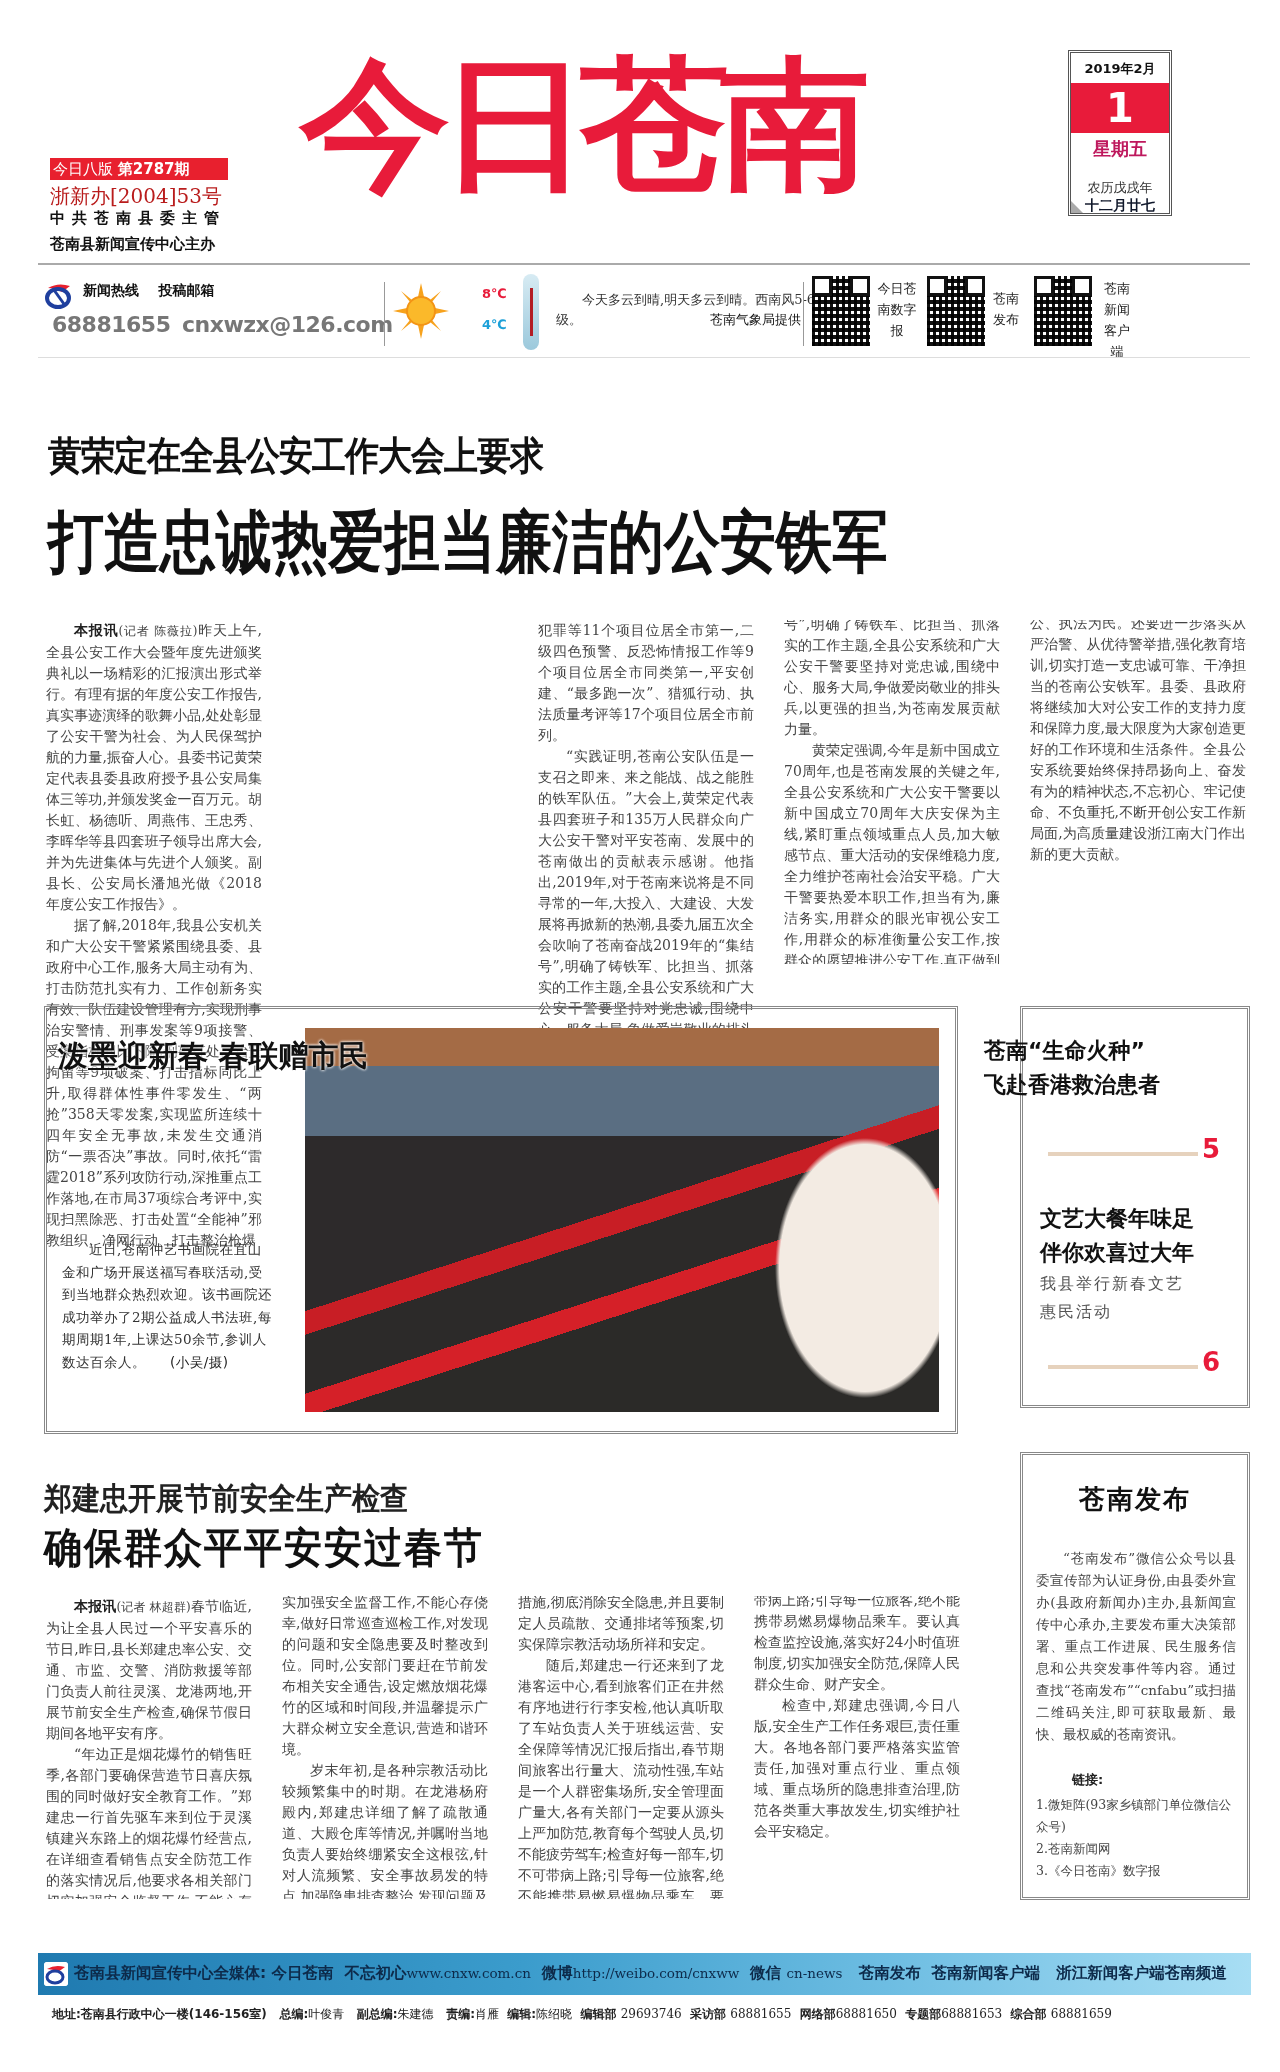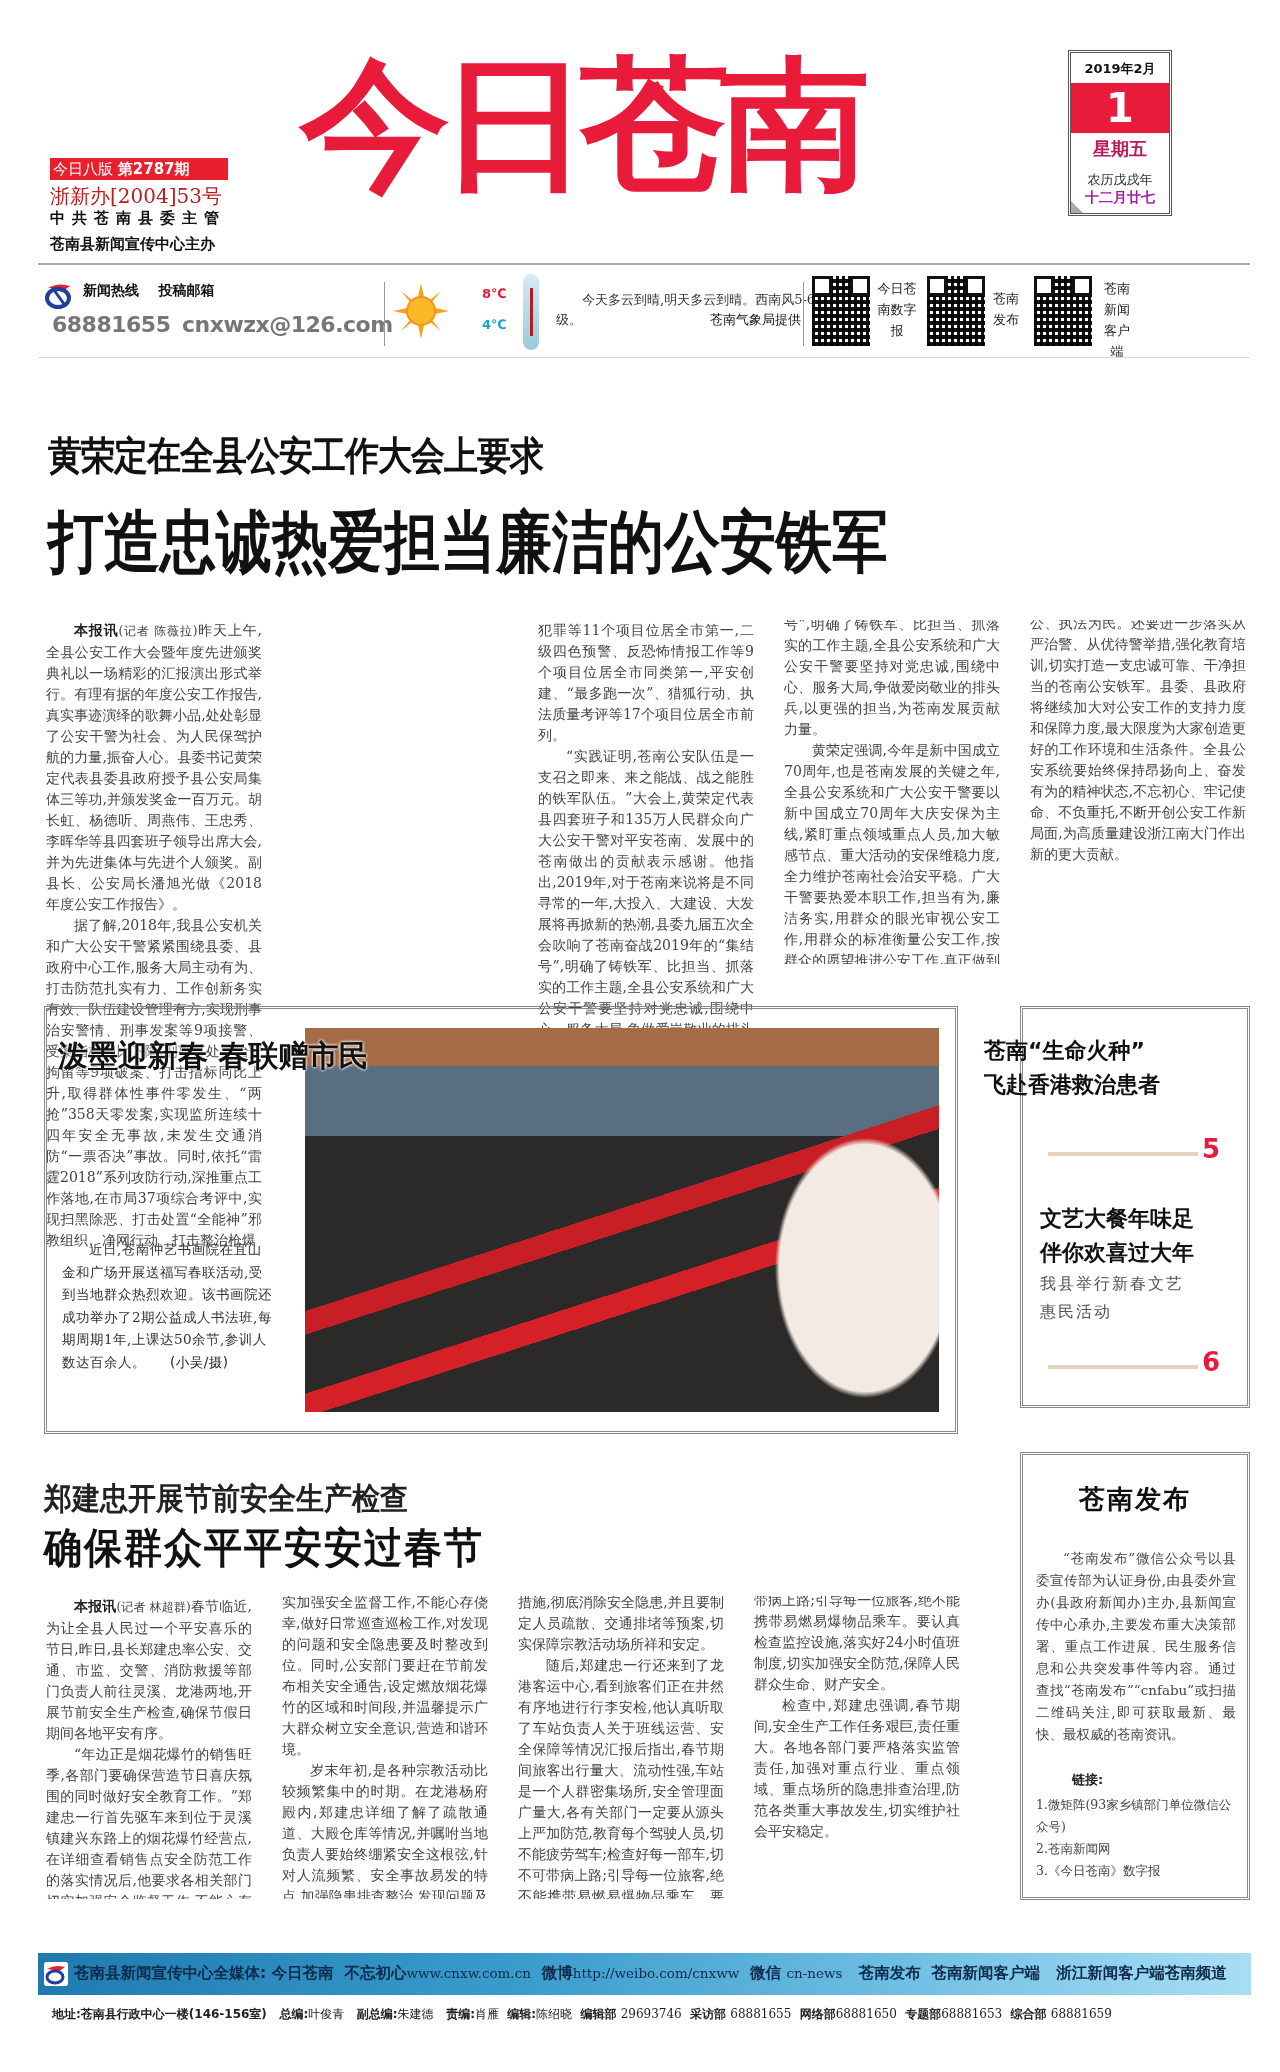--- a/index.html
+++ b/index.html
@@ -14,22 +14,22 @@
   .reg-no { left: 50px; top: 183px; font-size: 20px; color: #b91c1c; }
   .sponsor1 { left: 50px; top: 209px; font-family: "DejaVu Sans", sans-serif; font-weight: 700; font-size: 15px; letter-spacing: 7px; color: #111; }
   .sponsor2 { left: 50px; top: 235px; font-family: "DejaVu Sans", sans-serif; font-weight: 700; font-size: 15px; color: #111; }
   .logo-title { left: 300px; top: 30px; font-family: "DejaVu Sans", sans-serif; font-weight: 900; font-size: 150px; line-height: 190px;
     color: #e81b3a; letter-spacing: -10px; transform: scaleY(0.95); }
 
   .date-box { left: 1068px; top: 50px; width: 104px; height: 166px; border: 3px double #555; background: #fff; text-align: center; }
   .date-box .ym { font-family: "DejaVu Sans", sans-serif; font-weight: 700; font-size: 13px; margin-top: 7px; color: #111; }
   .date-box .day { background: #e81b3a; color: #fff; font-family: "DejaVu Sans", sans-serif; font-weight: 900; font-size: 40px; height: 50px; line-height: 50px; margin-top: 5px; }
   .date-box .wk { font-family: "DejaVu Sans", sans-serif; font-weight: 700; font-size: 18px; margin-top: 4px; color: #be185d; }
-  .date-box .lunar1 { font-family: "DejaVu Sans", sans-serif; font-size: 13px; margin-top: 10px; color: #333; }
-  .date-box .lunar2 { font-family: "DejaVu Sans", sans-serif; font-weight: 700; font-size: 14px; color: #a21caf; }
+  .date-box .lunar1 { font-family: "DejaVu Sans", sans-serif; font-size: 13px; margin-top: 18px; color: #333; }
+  .date-box .lunar2 { font-family: "DejaVu Sans", sans-serif; font-weight: 700; font-size: 14px; color: #0f172a; }
   .date-box .fold { position: absolute; left: 0; bottom: 0; width: 0; height: 0; border-left: 12px solid #aaa; border-top: 12px solid transparent; }
 
   .hr-top { left: 38px; top: 263px; width: 1212px; height: 2px; background: #aaa; }
   .hr-bot { left: 38px; top: 357px; width: 1212px; height: 1px; background: #ddd; }
 
   .hotline-icon { left: 44px; top: 280px; width: 30px; height: 30px; }
   .hotline-lbl { left: 83px; top: 282px; font-family: "DejaVu Sans", sans-serif; font-weight: 700; font-size: 14px; color: #111; }
   .hotline-phone { left: 52px; top: 312px; font-family: "DejaVu Sans", sans-serif; font-weight: 700; font-size: 22px; color: #777; letter-spacing: -0.5px; }
   .hotline-email { left: 182px; top: 312px; font-family: "DejaVu Sans", sans-serif; font-weight: 700; font-size: 22px; color: #777; letter-spacing: -0.5px; }
   .vsep { width: 1px; background: #999; }
@@ -225,21 +225,21 @@
 <div class="abs col" style="left:282px;top:1596px;width:206px;height:303px;overflow:hidden;">
   <p class="cont" style="margin-top:-151px;">“年边正是烟花爆竹的销售旺季,各部门要确保营造节日喜庆氛围的同时做好安全教育工作。”郑建忠一行首先驱车来到位于灵溪镇建兴东路上的烟花爆竹经营点,在详细查看销售点安全防范工作的落实情况后,他要求各相关部门切实加强安全监督工作,不能心存侥幸,做好日常巡查巡检工作,对发现的问题和安全隐患要及时整改到位。同时,公安部门要赶在节前发布相关安全通告,设定燃放烟花爆竹的区域和时间段,并温馨提示广大群众树立安全意识,营造和谐环境。</p>
   <p>岁末年初,是各种宗教活动比较频繁集中的时期。在龙港杨府殿内,郑建忠详细了解了疏散通道、大殿仓库等情况,并嘱咐当地负责人要始终绷紧安全这根弦,针对人流频繁、安全事故易发的特点,加强隐患排查整治,发现问题及时采取措施,彻底消除安全隐患,并且要制定人员疏散、交通排堵等预案,切实保障宗教活动场所祥和安定。</p>
 </div>
 <div class="abs col" style="left:518px;top:1596px;width:206px;height:303px;overflow:hidden;">
   <p class="cont" style="margin-top:-151px;">岁末年初,是各种宗教活动比较频繁集中的时期。在龙港杨府殿内,郑建忠详细了解了疏散通道、大殿仓库等情况,并嘱咐当地负责人要始终绷紧安全这根弦,针对人流频繁、安全事故易发的特点,加强隐患排查整治,发现问题及时采取措施,彻底消除安全隐患,并且要制定人员疏散、交通排堵等预案,切实保障宗教活动场所祥和安定。</p>
   <p>随后,郑建忠一行还来到了龙港客运中心,看到旅客们正在井然有序地进行行李安检,他认真听取了车站负责人关于班线运营、安全保障等情况汇报后指出,春节期间旅客出行量大、流动性强,车站是一个人群密集场所,安全管理面广量大,各有关部门一定要从源头上严加防范,教育每个驾驶人员,切不能疲劳驾车;检查好每一部车,切不可带病上路;引导每一位旅客,绝不能携带易燃易爆物品乘车。要认真检查监控设施,落实好24小时值班制度,切实加强安全防范,保障人民群众生命、财产安全。</p>
 </div>
 <div class="abs col" style="left:754px;top:1596px;width:206px;height:303px;overflow:hidden;">
   <p class="cont" style="margin-top:-216px;">随后,郑建忠一行还来到了龙港客运中心,看到旅客们正在井然有序地进行行李安检,他认真听取了车站负责人关于班线运营、安全保障等情况汇报后指出,春节期间旅客出行量大、流动性强,车站是一个人群密集场所,安全管理面广量大,各有关部门一定要从源头上严加防范,教育每个驾驶人员,切不能疲劳驾车;检查好每一部车,切不可带病上路;引导每一位旅客,绝不能携带易燃易爆物品乘车。要认真检查监控设施,落实好24小时值班制度,切实加强安全防范,保障人民群众生命、财产安全。</p>
-  <p>检查中,郑建忠强调,春节期间,安全生产工作任务艰巨,责任重大。各地各部门要严格落实监管责任,加强对重点行业、重点领域、重点场所的隐患排查治理,防范各类重大事故发生,切实维护社会平安稳定。</p>
+  <p>检查中,郑建忠强调,今日八版,安全生产工作任务艰巨,责任重大。各地各部门要严格落实监管责任,加强对重点行业、重点领域、重点场所的隐患排查治理,防范各类重大事故发生,切实维护社会平安稳定。</p>
 </div>
 
 <div class="abs fabu-box"></div>
 <div class="abs fabu-title">苍南发布</div>
 <div class="abs fabu-body">“苍南发布”微信公众号以县委宣传部为认证身份,由县委外宣办(县政府新闻办)主办,县新闻宣传中心承办,主要发布重大决策部署、重点工作进展、民生服务信息和公共突发事件等内容。通过查找“苍南发布”“cnfabu”或扫描二维码关注,即可获取最新、最快、最权威的苍南资讯。</div>
 <div class="abs fabu-link-lbl">链接:</div>
 <div class="abs fabu-links">
   <div>1.微矩阵(93家乡镇部门单位微信公众号)</div>
   <div>2.苍南新闻网</div>
   <div>3.《今日苍南》数字报</div>

